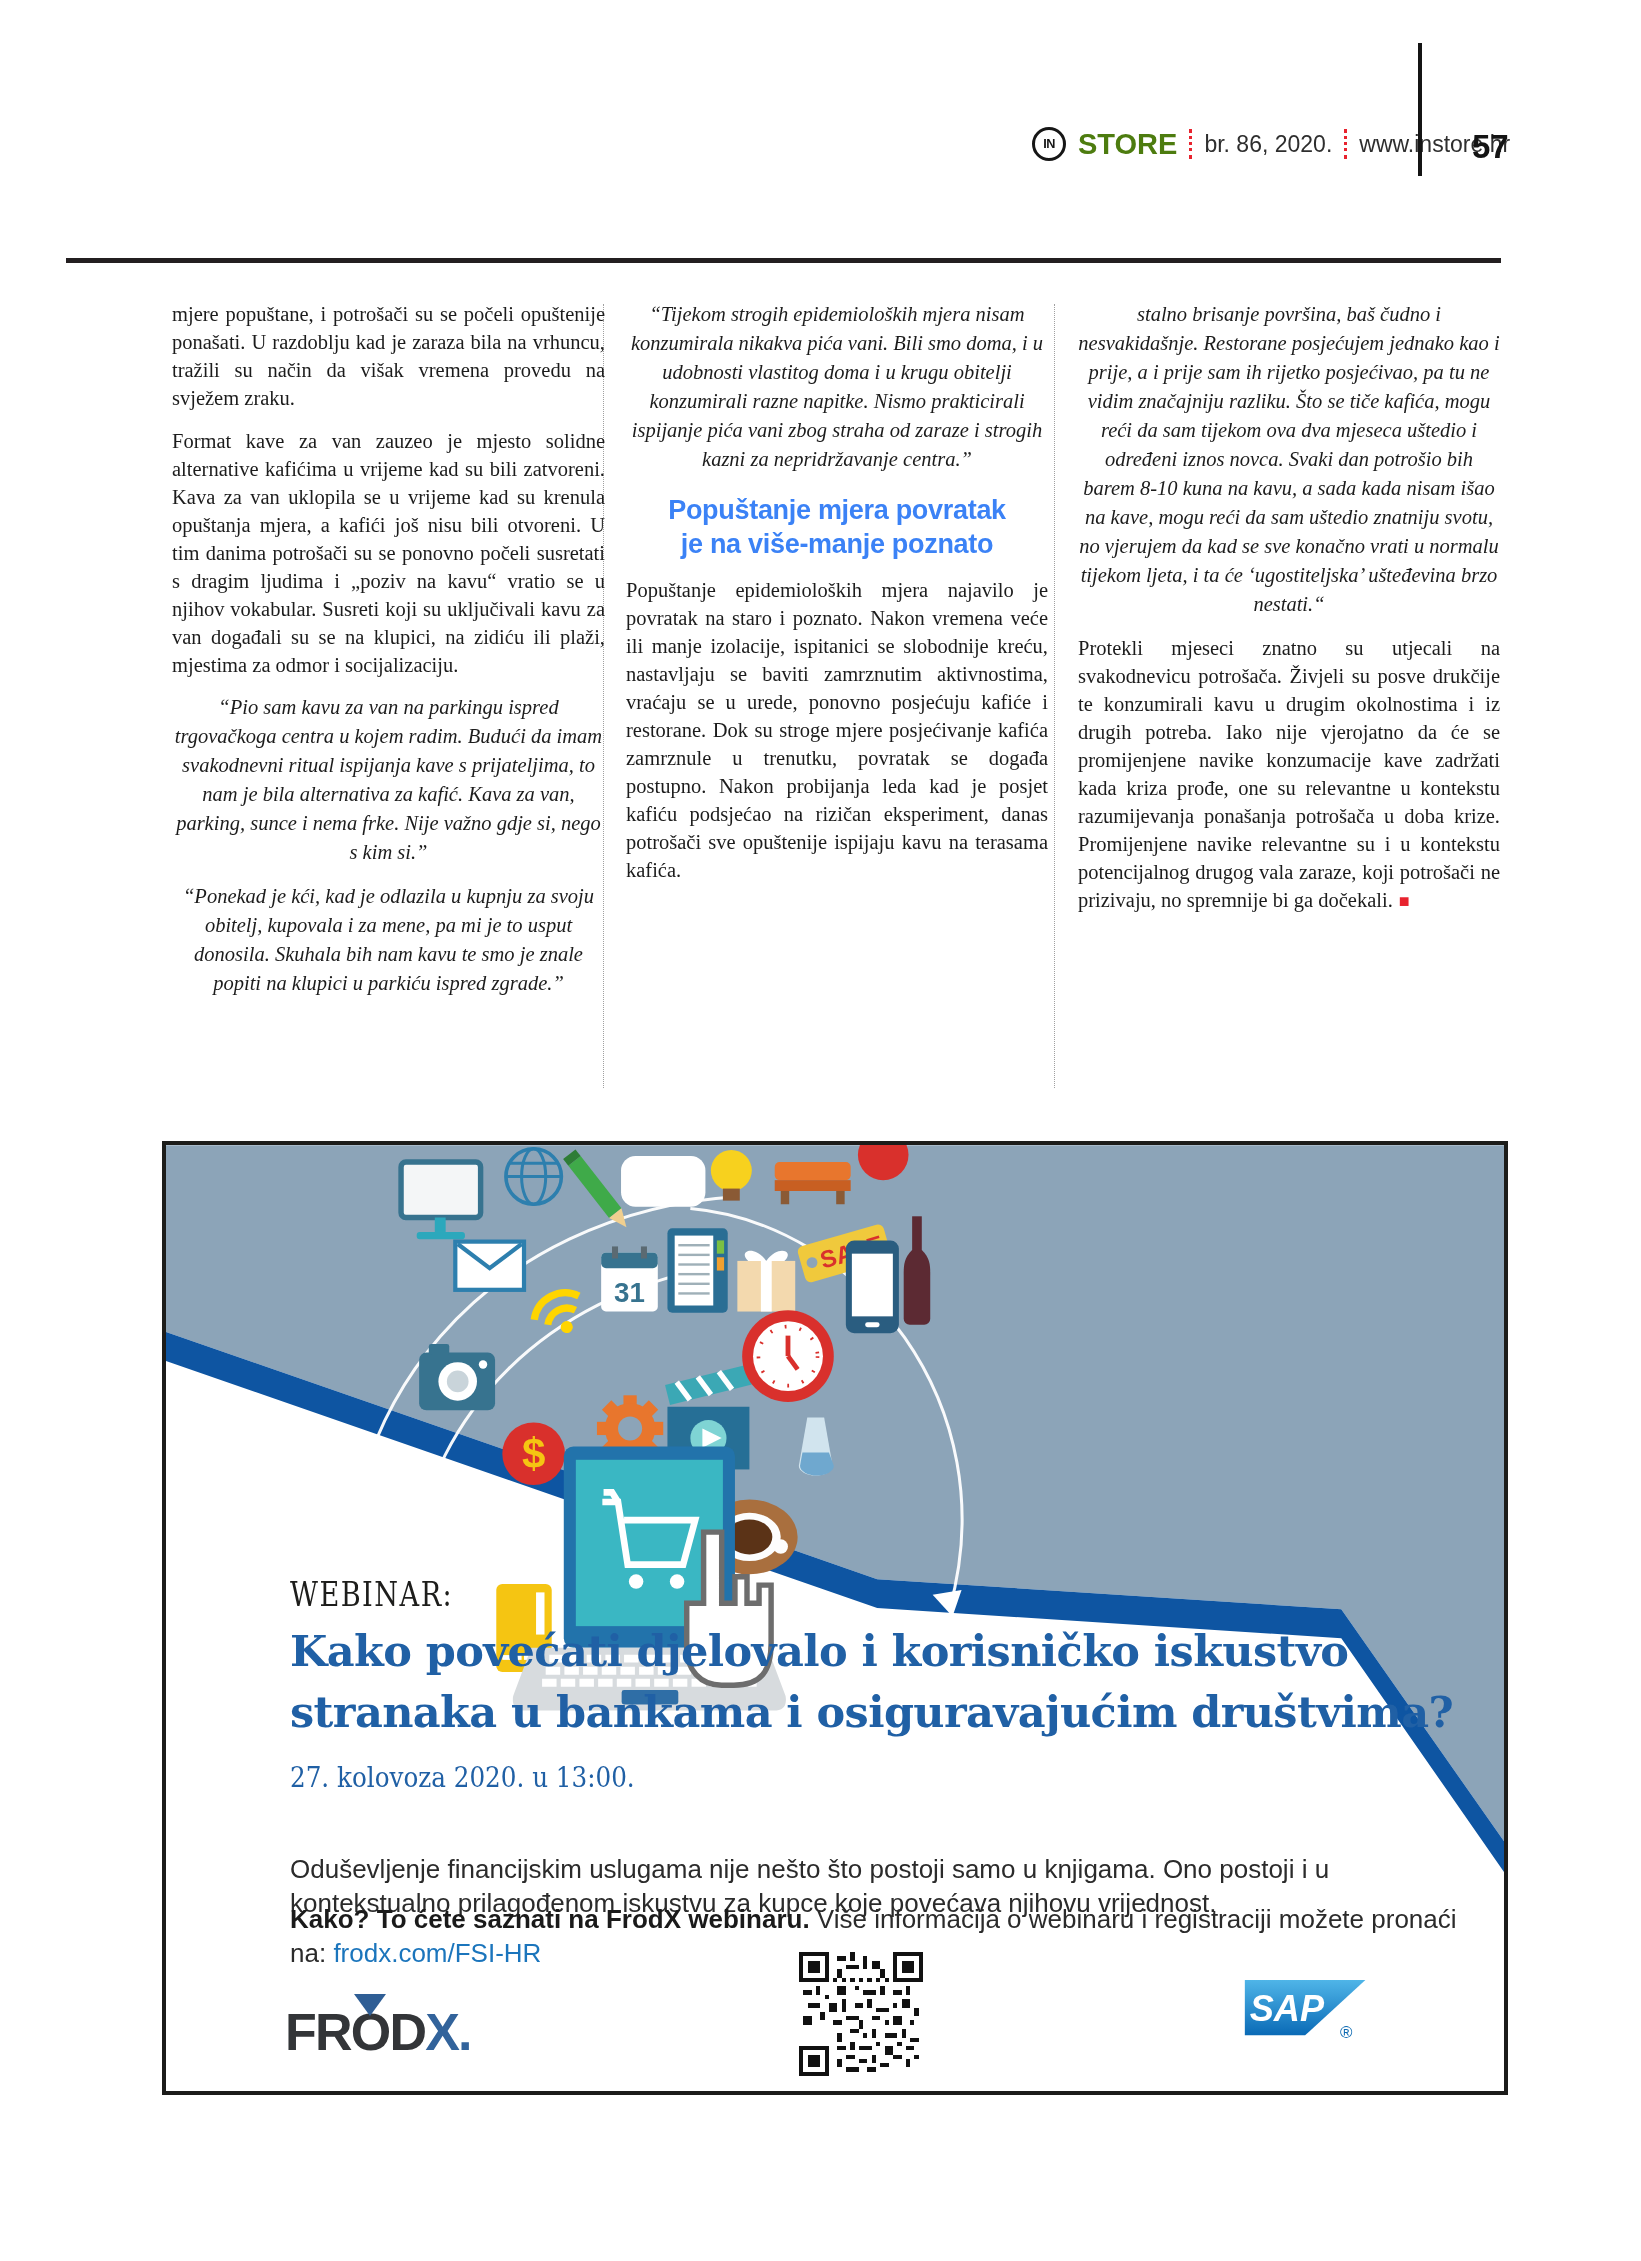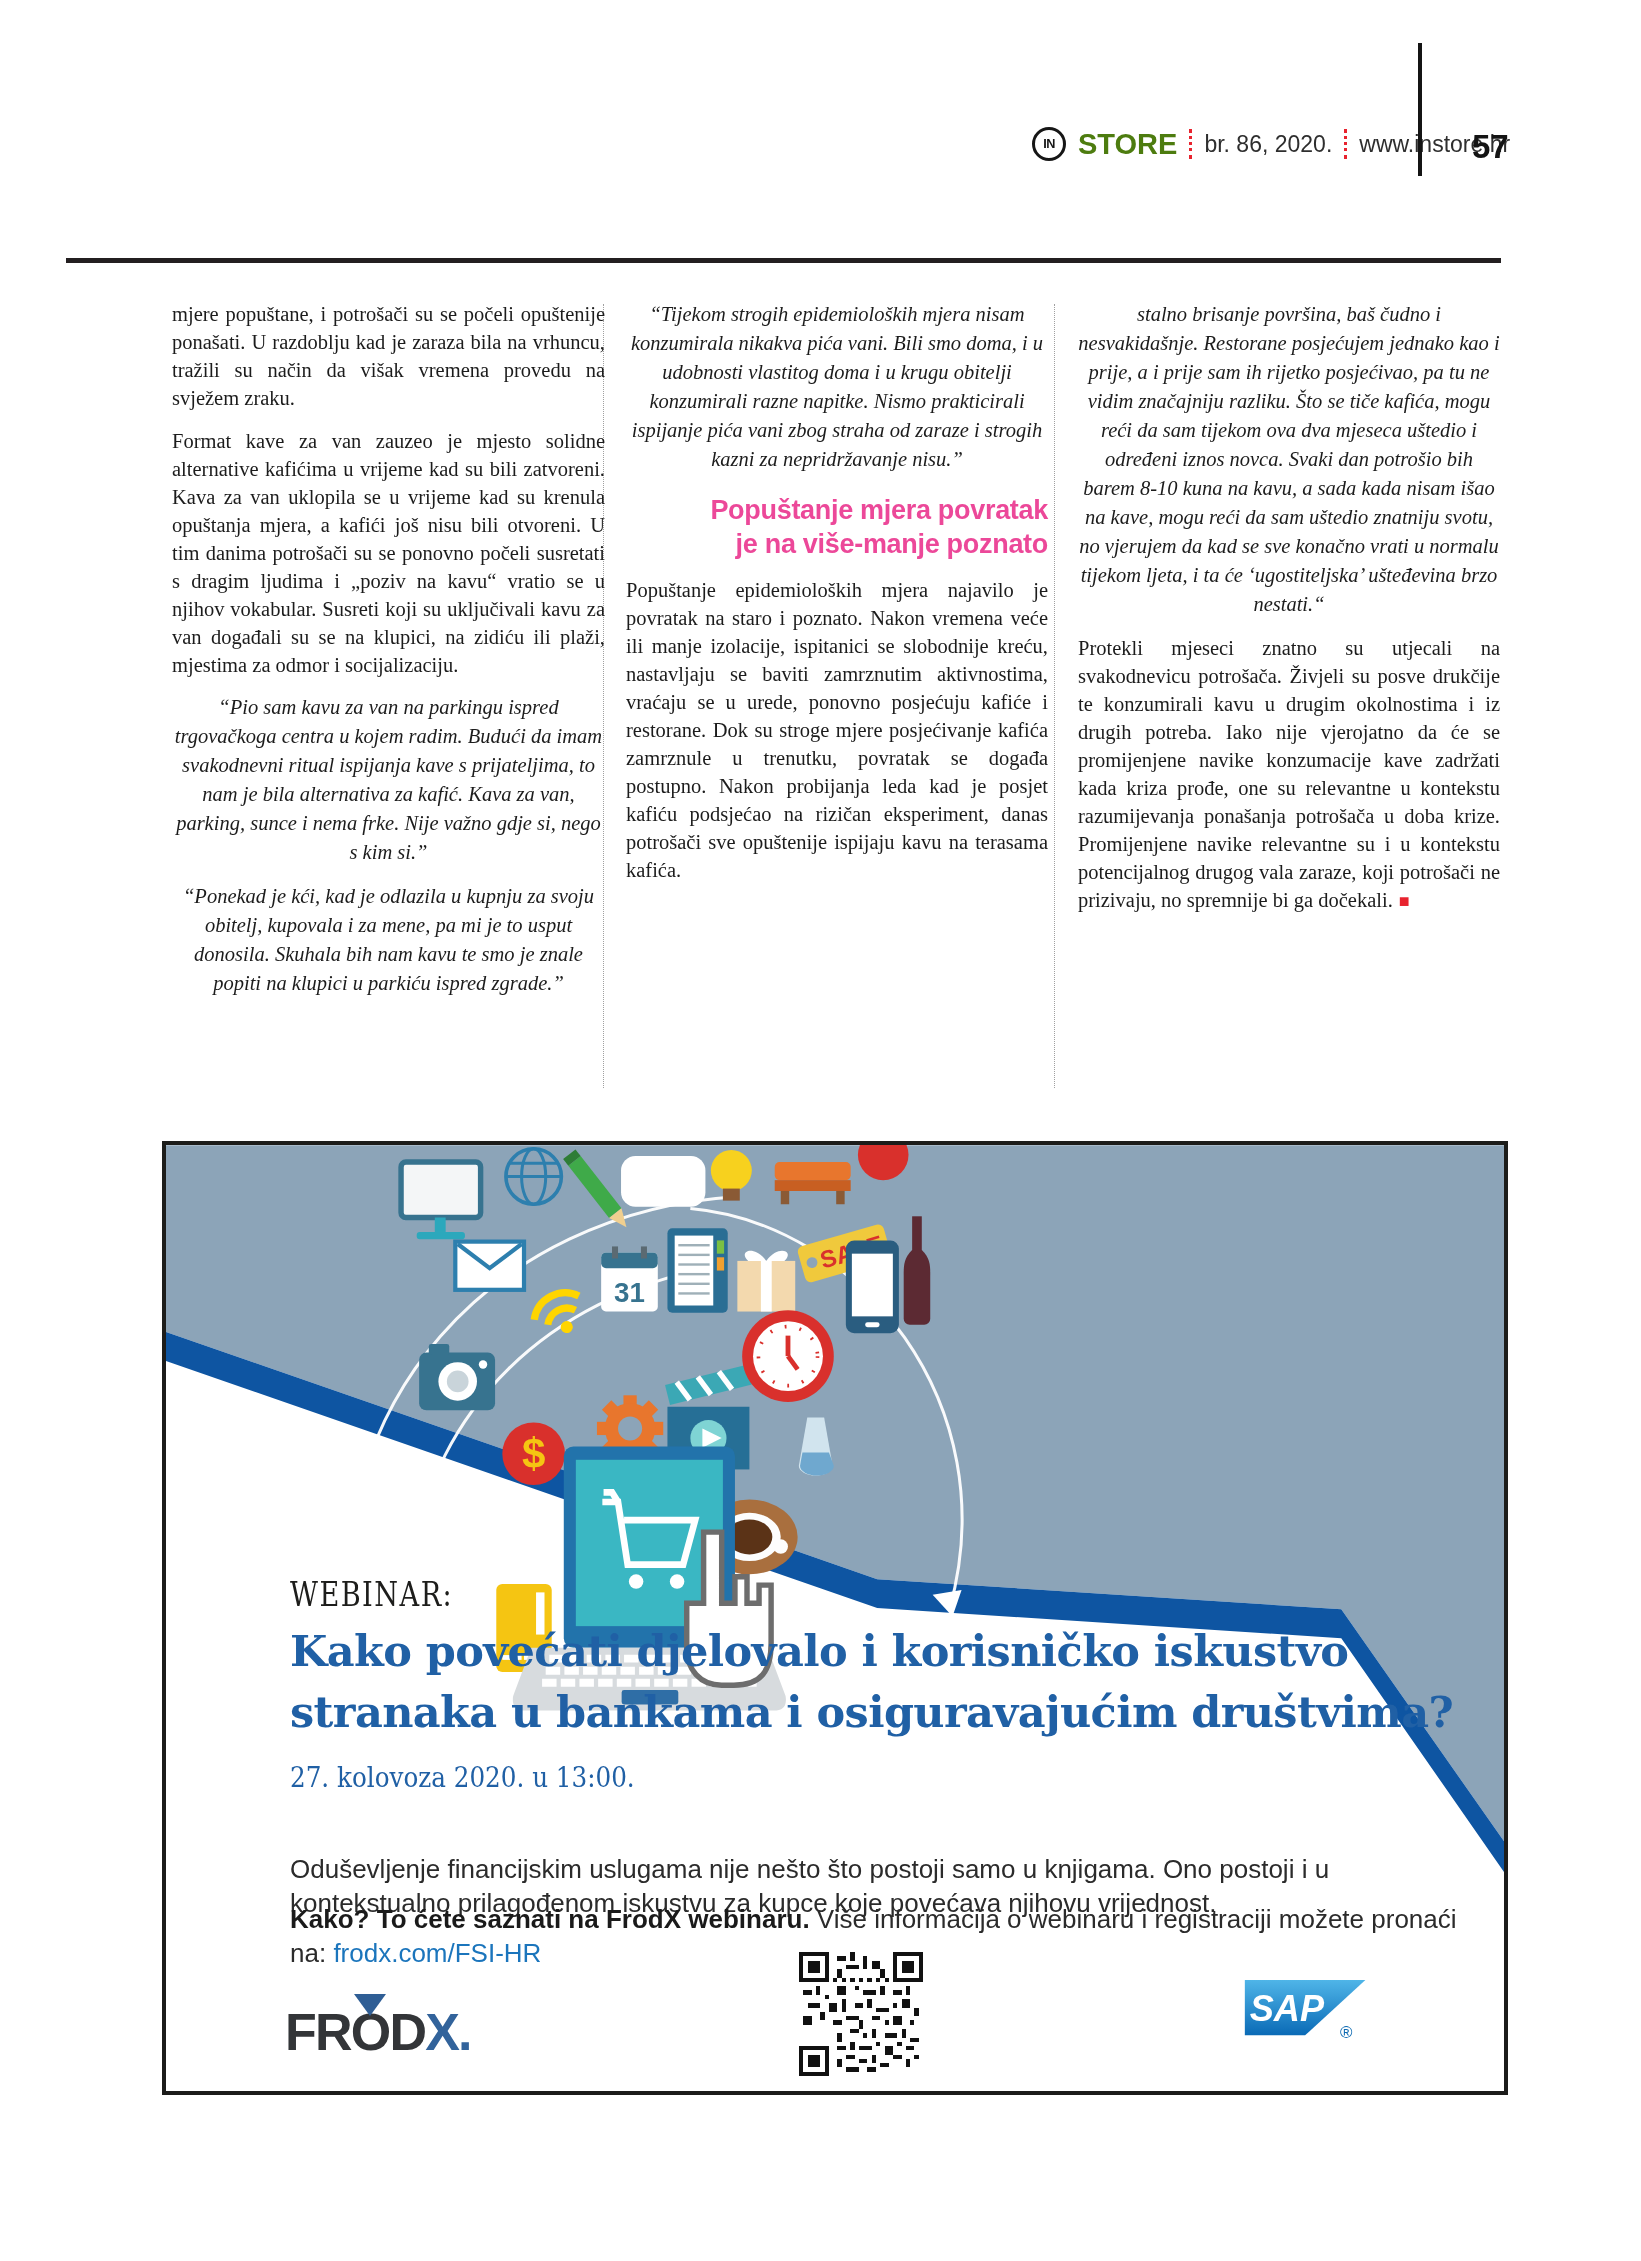--- a/index.html
+++ b/index.html
@@ -23,21 +23,21 @@
   .vdiv{position:absolute;top:304px;height:784px;border-left:1.8px dotted #a0a0a0;}
   #vdiv1{left:603px;} #vdiv2{left:1054px;}
   .col{position:absolute;top:300px;font-size:20.5px;line-height:28px;text-align:justify;color:#1c1c1c;}
   #col1{left:172px;width:433px;}
   #col2{left:626px;width:422px;}
   #col3{left:1078px;width:422px;}
   .col p{margin:0;}
   .col p + p, .col h2 + p{margin-top:14.5px;}
   .quote{font-style:italic;text-align:center;line-height:29px;}
   .subhead{font-family:"Liberation Sans",sans-serif;font-weight:700;font-size:27px;line-height:34px;
-           margin:19.3px 0 0 0;color:#ec4899;letter-spacing:-0.3px;text-align:right;}
+           margin:19.3px 0 0 0;color:#3b82f6;letter-spacing:-0.3px;text-align:center;}
   .endmark{color:#e8232e;font-style:normal;font-size:18px;padding-left:6px;}
 
   
   #ad{position:absolute;left:162px;top:1141px;width:1338px;height:946px;
       border:4.2px solid #1c1c1a;background:#fff;overflow:hidden;}
   #ad .illus{position:absolute;left:0;top:0;width:1338px;height:946px;}
   .ad-label{position:absolute;left:124px;top:429px;font-family:"DejaVu Serif",serif;font-size:34px;
             color:#1d1d1b;letter-spacing:1.8px;transform:scaleX(.80);transform-origin:left;}
   .ad-title{position:absolute;left:124px;top:476px;margin:0;font-family:"DejaVu Serif",serif;
             font-weight:700;font-size:43px;line-height:61px;color:#2060a5;letter-spacing:-0.6px;width:1194px;}
@@ -81,21 +81,21 @@
   <div class="vdiv" id="vdiv2"></div>
 
   <section class="col" id="col1">
     <p class="body">mjere popuštane, i potrošači su se počeli opuštenije ponašati. U razdoblju kad je zaraza bila na vrhuncu, tražili su način da višak vremena provedu na svježem zraku.</p>
     <p class="body">Format kave za van zauzeo je mjesto solidne alternative kafićima u vrijeme kad su bili zatvoreni. Kava za van uklopila se u vrijeme kad su krenula opuštanja mjera, a kafići još nisu bili otvoreni. U tim danima potrošači su se ponovno počeli susretati s dragim ljudima i „poziv na kavu“ vratio se u njihov vokabular. Susreti koji su uključivali kavu za van događali su se na klupici, na zidiću ili plaži, mjestima za odmor i socijalizaciju.</p>
     <p class="quote">“Pio sam kavu za van na parkingu ispred trgovačkoga centra u kojem radim. Budući da imam svakodnevni ritual ispijanja kave s prijateljima, to nam je bila alternativa za kafić. Kava za van, parking, sunce i nema frke. Nije važno gdje si, nego s kim si.”</p>
     <p class="quote">“Ponekad je kći, kad je odlazila u kupnju za svoju obitelj, kupovala i za mene, pa mi je to usput donosila. Skuhala bih nam kavu te smo je znale popiti na klupici u parkiću ispred zgrade.”</p>
   </section>
 
   <section class="col" id="col2">
-    <p class="quote" style="margin-top:0">“Tijekom strogih epidemioloških mjera nisam konzumirala nikakva pića vani. Bili smo doma, i u udobnosti vlastitog doma i u krugu obitelji konzumirali razne napitke. Nismo prakticirali ispijanje pića vani zbog straha od zaraze i strogih kazni za nepridržavanje nisu.”</p>
+    <p class="quote" style="margin-top:0">“Tijekom strogih epidemioloških mjera nisam konzumirala nikakva pića vani. Bili smo doma, i u udobnosti vlastitog doma i u krugu obitelji konzumirali razne napitke. Nismo prakticirali ispijanje pića vani zbog straha od zaraze i strogih kazni za nepridržavanje centra.”</p>
     <h2 class="subhead"><span>Popuštanje mjera povratak</span><br><span>je na više-manje poznato</span></h2>
     <p class="body">Popuštanje epidemioloških mjera najavilo je povratak na staro i poznato. Nakon vremena veće ili manje izolacije, ispitanici se slobodnije kreću, nastavljaju se baviti zamrznutim aktivnostima, vraćaju se u urede, ponovno posjećuju kafiće i restorane. Dok su stroge mjere posjećivanje kafića zamrznule u trenutku, povratak se događa postupno. Nakon probijanja leda kad je posjet kafiću podsjećao na rizičan eksperiment, danas potrošači sve opuštenije ispijaju kavu na terasama kafića.</p>
   </section>
 
   <section class="col" id="col3">
     <p class="quote" style="margin-top:0">stalno brisanje površina, baš čudno i nesvakidašnje. Restorane posjećujem jednako kao i prije, a i prije sam ih rijetko posjećivao, pa tu ne vidim značajniju razliku. Što se tiče kafića, mogu reći da sam tijekom ova dva mjeseca uštedio i određeni iznos novca. Svaki dan potrošio bih barem 8-10 kuna na kavu, a sada kada nisam išao na kave, mogu reći da sam uštedio znatniju svotu, no vjerujem da kad se sve konačno vrati u normalu tijekom ljeta, i ta će ‘ugostiteljska’ ušteđevina brzo nestati.“</p>
     <p class="body"><span>Protekli mjeseci znatno su utjecali na svakodnevicu potrošača. Živjeli su posve drukčije te konzumirali kavu u drugim okolnostima i iz drugih potreba. Iako nije vjerojatno da će se promijenjene navike konzumacije kave zadržati kada kriza prođe, one su relevantne u kontekstu razumijevanja ponašanja potrošača u doba krize. Promijenjene navike relevantne su i u kontekstu potencijalnog drugog vala zaraze, koji potrošači ne prizivaju, no spremnije bi ga dočekali.</span><span class="endmark">■</span></p>
   </section>
 
   <aside id="ad">

